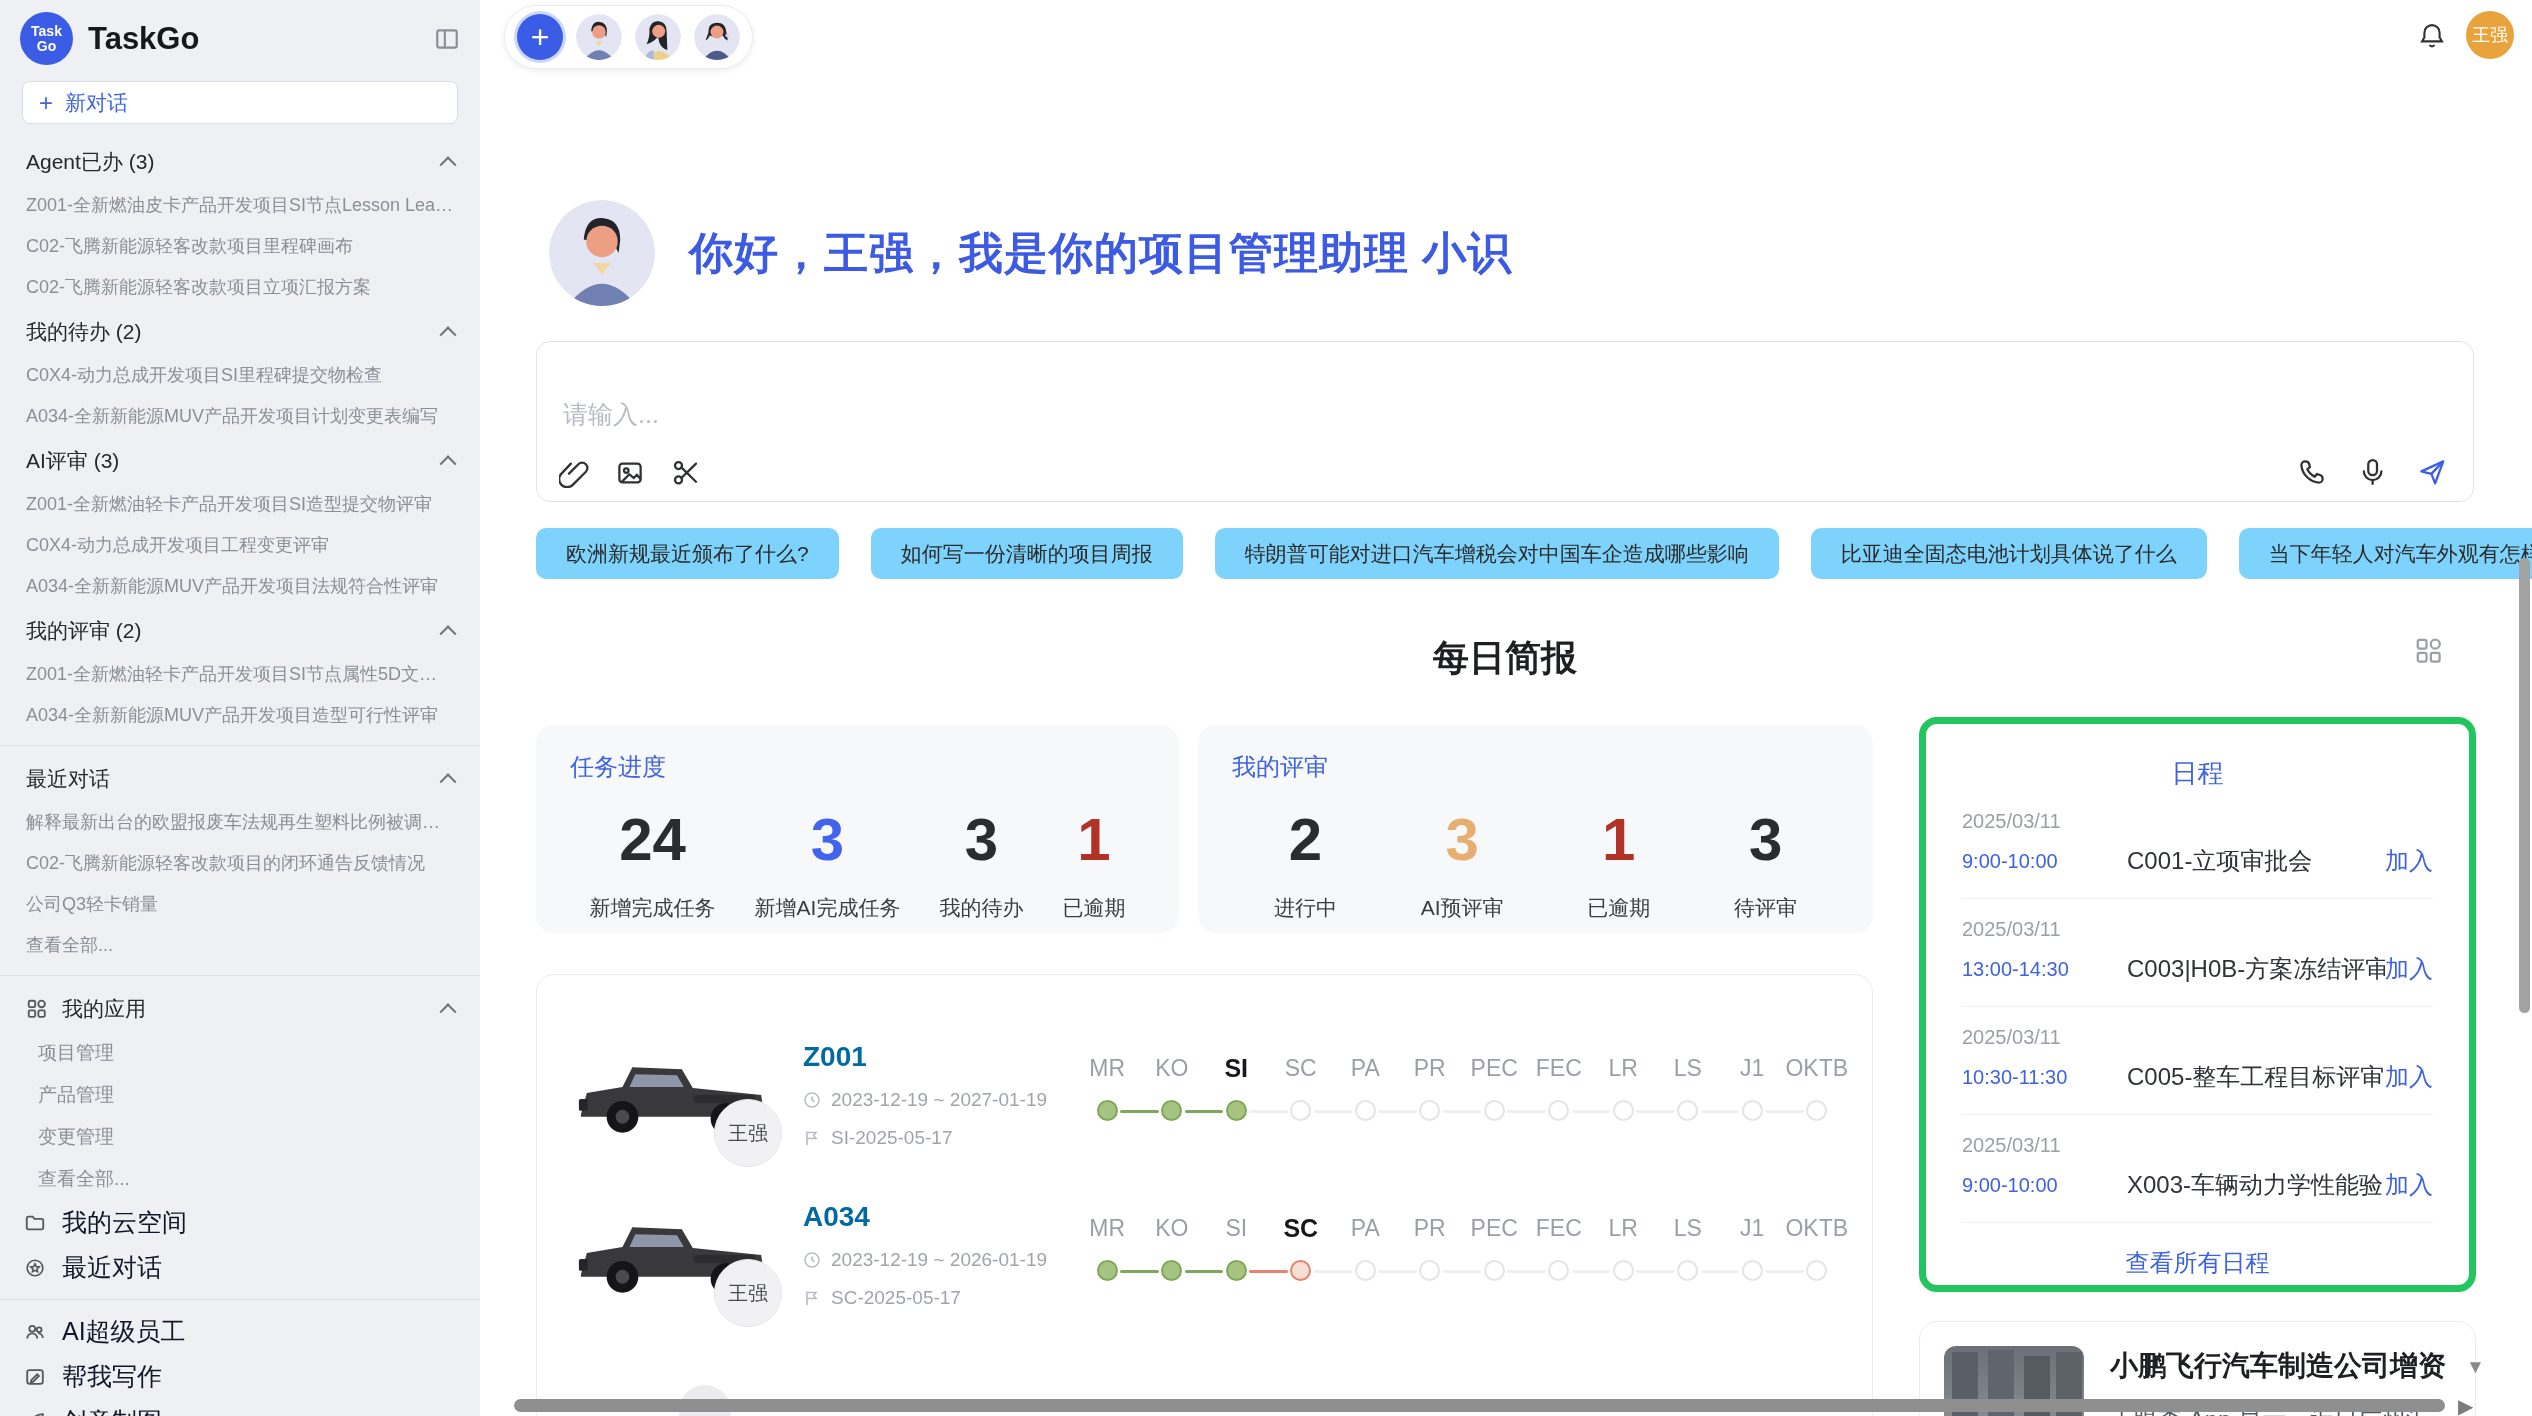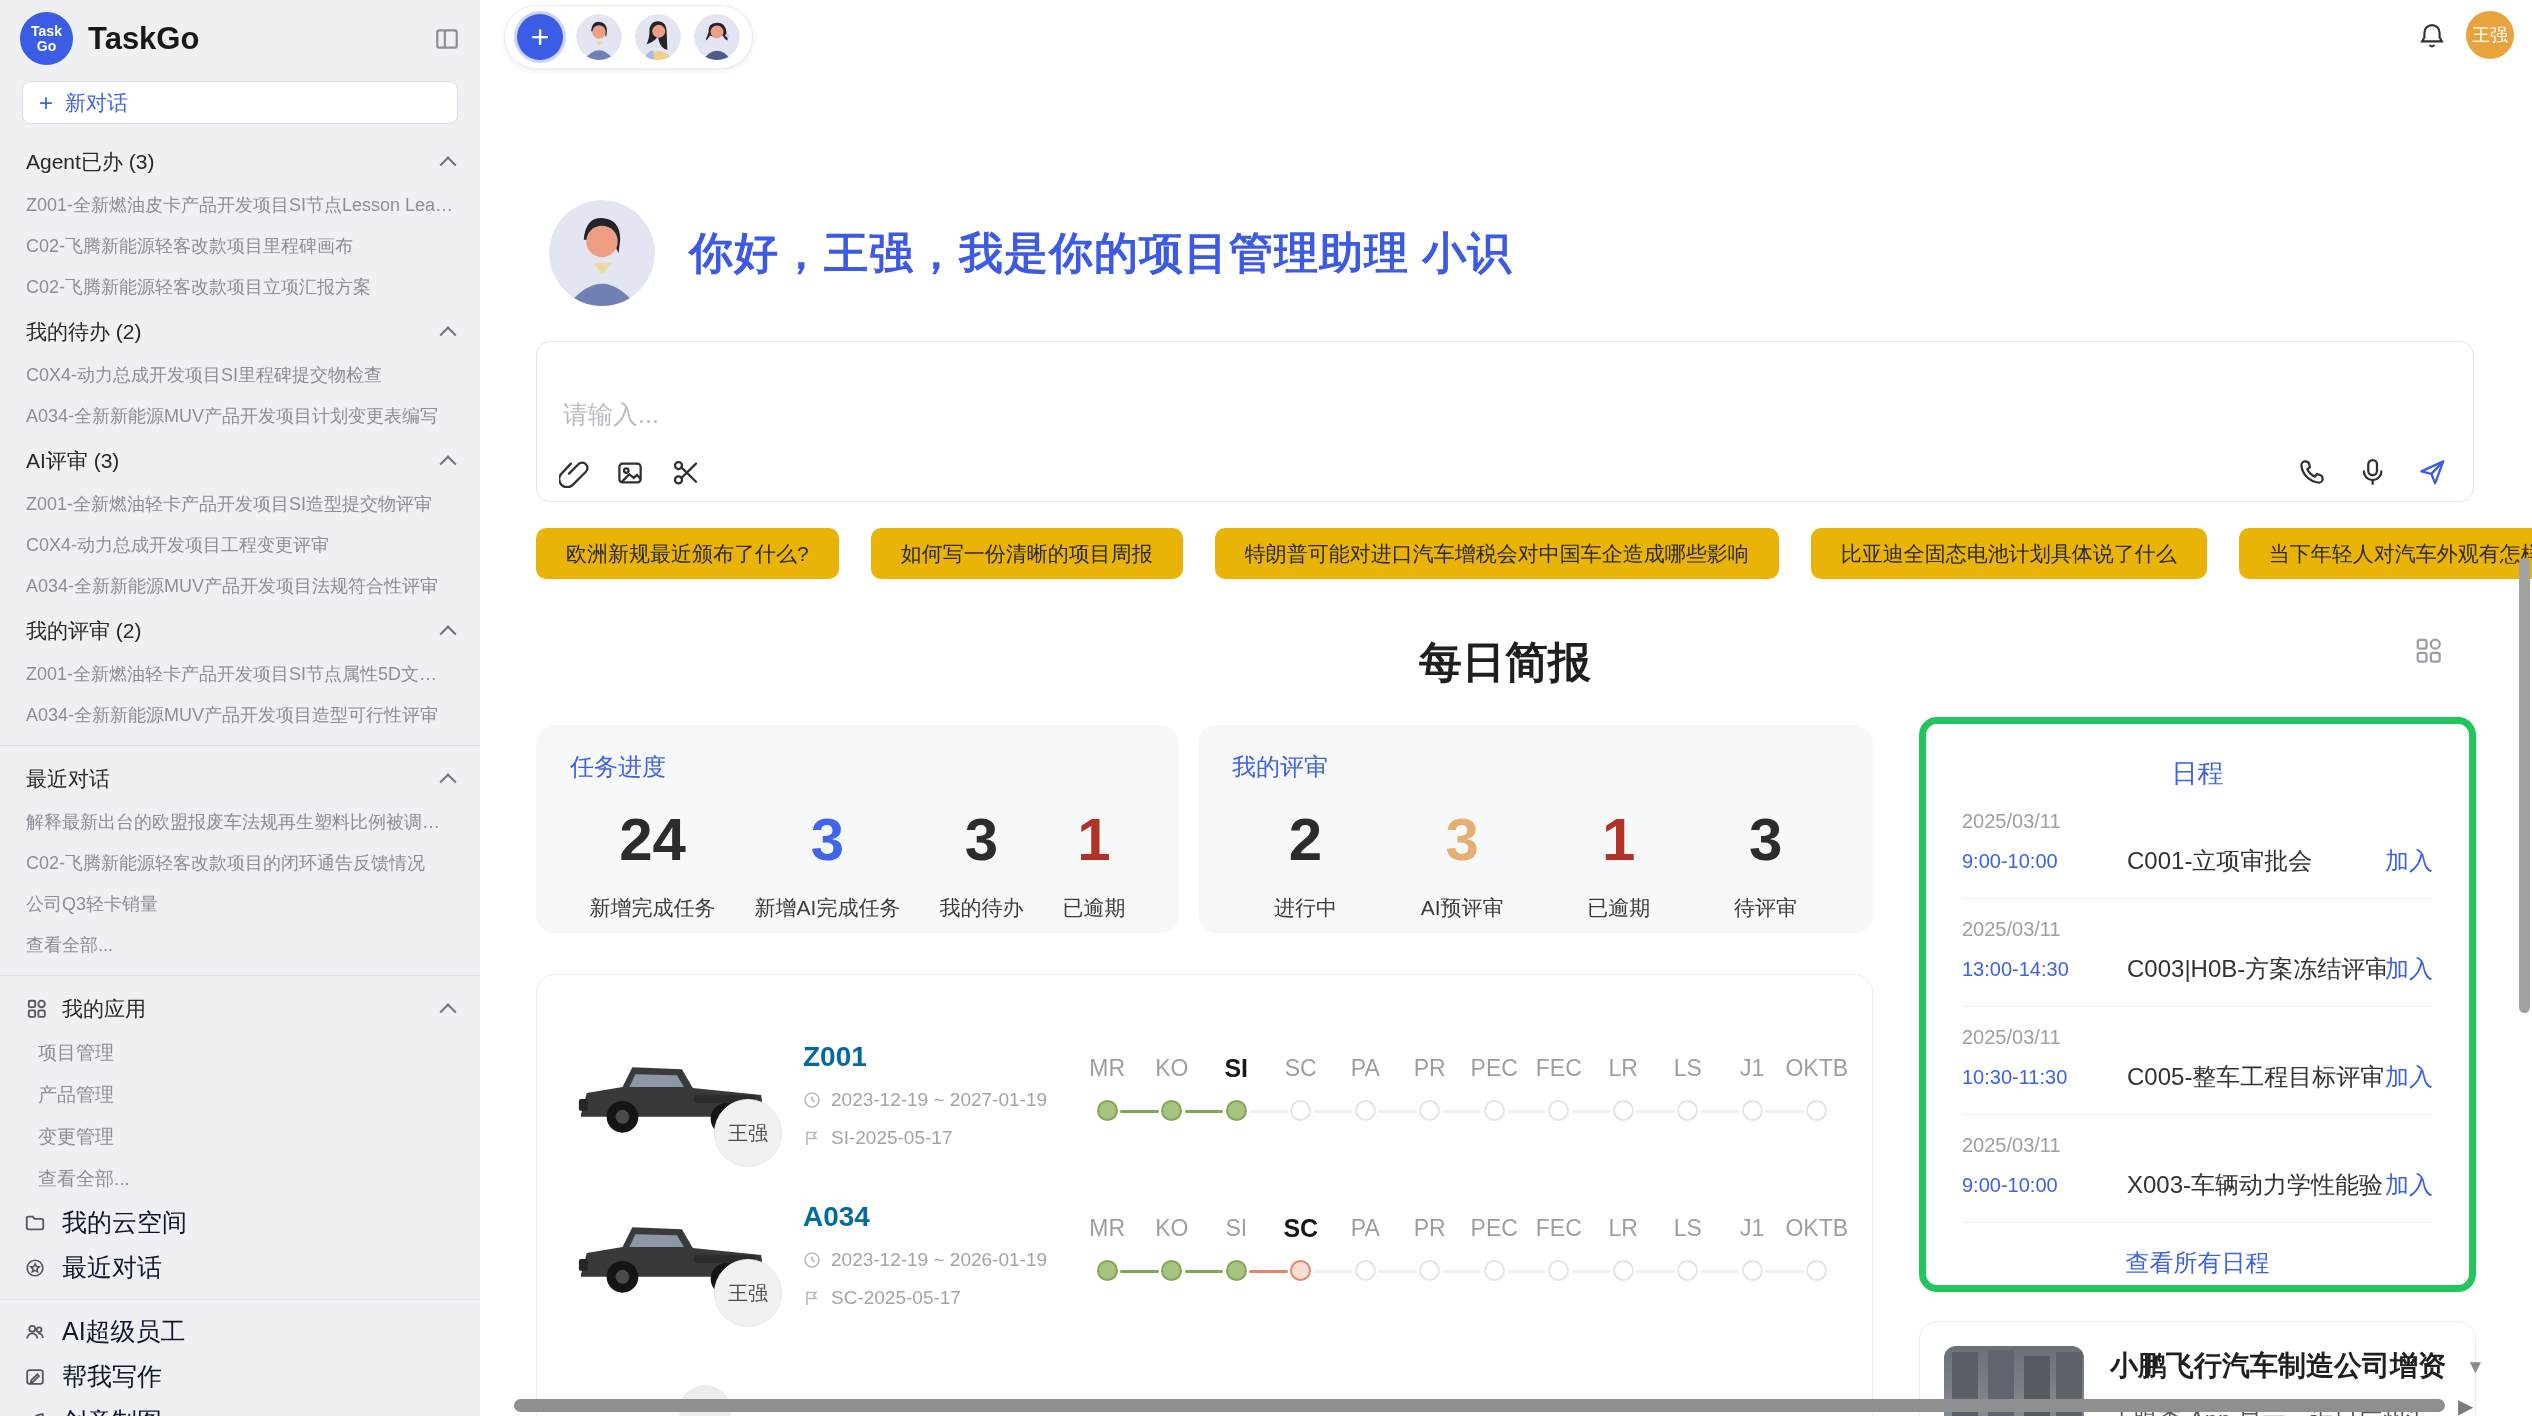--- a/index.html
+++ b/index.html
@@ -55,26 +55,26 @@
   .inputbox input { position:absolute; left:26px; top:58px; width:1400px; border:none; outline:none;
     font-size:25px; color:#333; font-family:inherit; }
   .inputbox input::placeholder { color:#b9bcc2; }
   .in-icons-left { position:absolute; left:22px; bottom:13px; display:flex; gap:26px; }
   .in-icons-right { position:absolute; right:26px; bottom:14px; display:flex; gap:30px; align-items:center; }
   .icon-btn { color:#2e3033; cursor:pointer; display:flex; }
   .icon-btn.blue { color:#3b5ce4; }
 
   
   .chips { position:absolute; left:536px; top:528px; width:1960px; display:flex; gap:32px; }
-  .chip { height:51px; background:#eab308; border-radius:10px; padding:0 30px; font-size:21px;
+  .chip { height:51px; background:#7dd3fc; border-radius:10px; padding:0 30px; font-size:21px;
     color:#2b2b2b; display:flex; align-items:center; white-space:nowrap; cursor:pointer; flex:none; }
 
   
   .briefing-title { position:absolute; left:536px; top:634px; width:1938px; text-align:center;
-    font-size:43px; font-weight:bold; color:#1d1f22; }
+    font-size:36px; font-weight:bold; color:#1d1f22; }
   .briefing-grid-btn { position:absolute; left:2414px; top:636px; color:#9aa0a6; cursor:pointer; }
   .stat-card { position:absolute; top:725px; background:#f7f8fa; border-radius:18px; padding:26px 34px; }
   .stat-card.c1 { left:536px; width:643px; height:208px; }
   .stat-card.c2 { left:1198px; width:675px; height:208px; }
   .stat-card-title { font-size:24px; color:#3f63e0; }
   .stat-row { display:flex; justify-content:space-around; margin-top:22px; }
   .stat { text-align:center; }
   .stat-num { font-size:60px; font-weight:600; }
   .stat-num.dark { color:#2a2c30; } .stat-num.blue { color:#4263eb; }
   .stat-num.red { color:#b33227; } .stat-num.orange { color:#e7ae72; }

